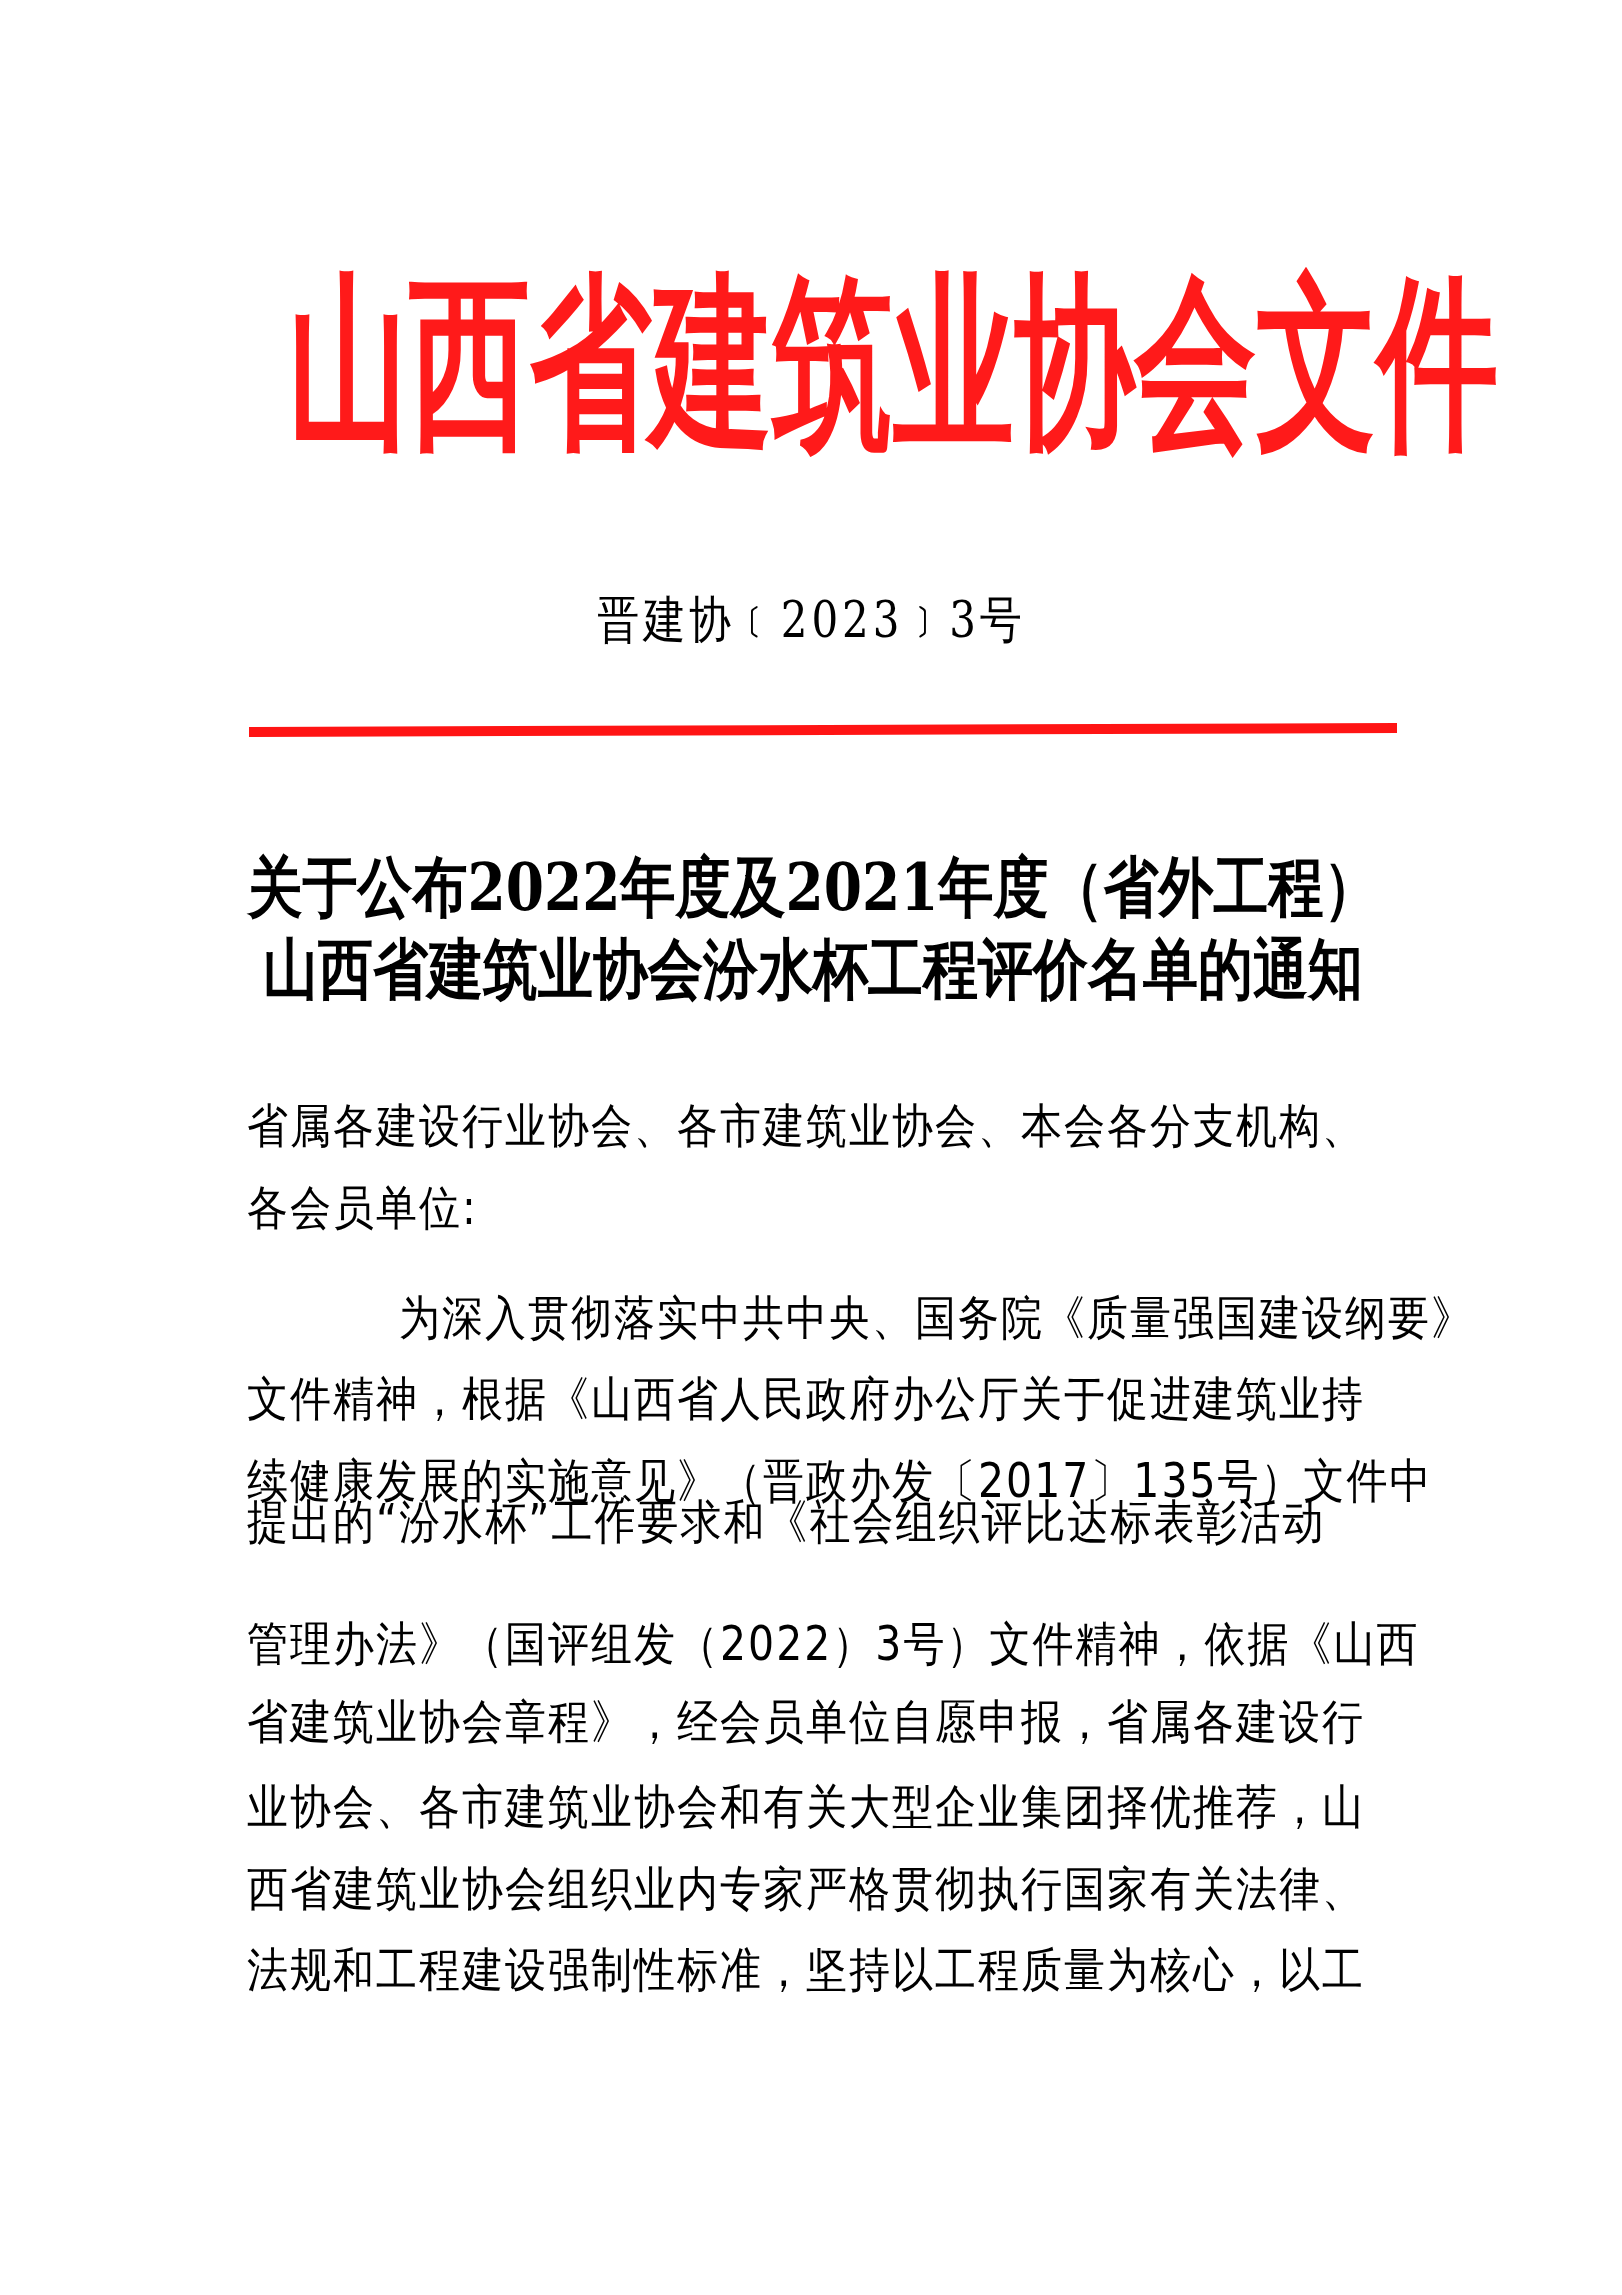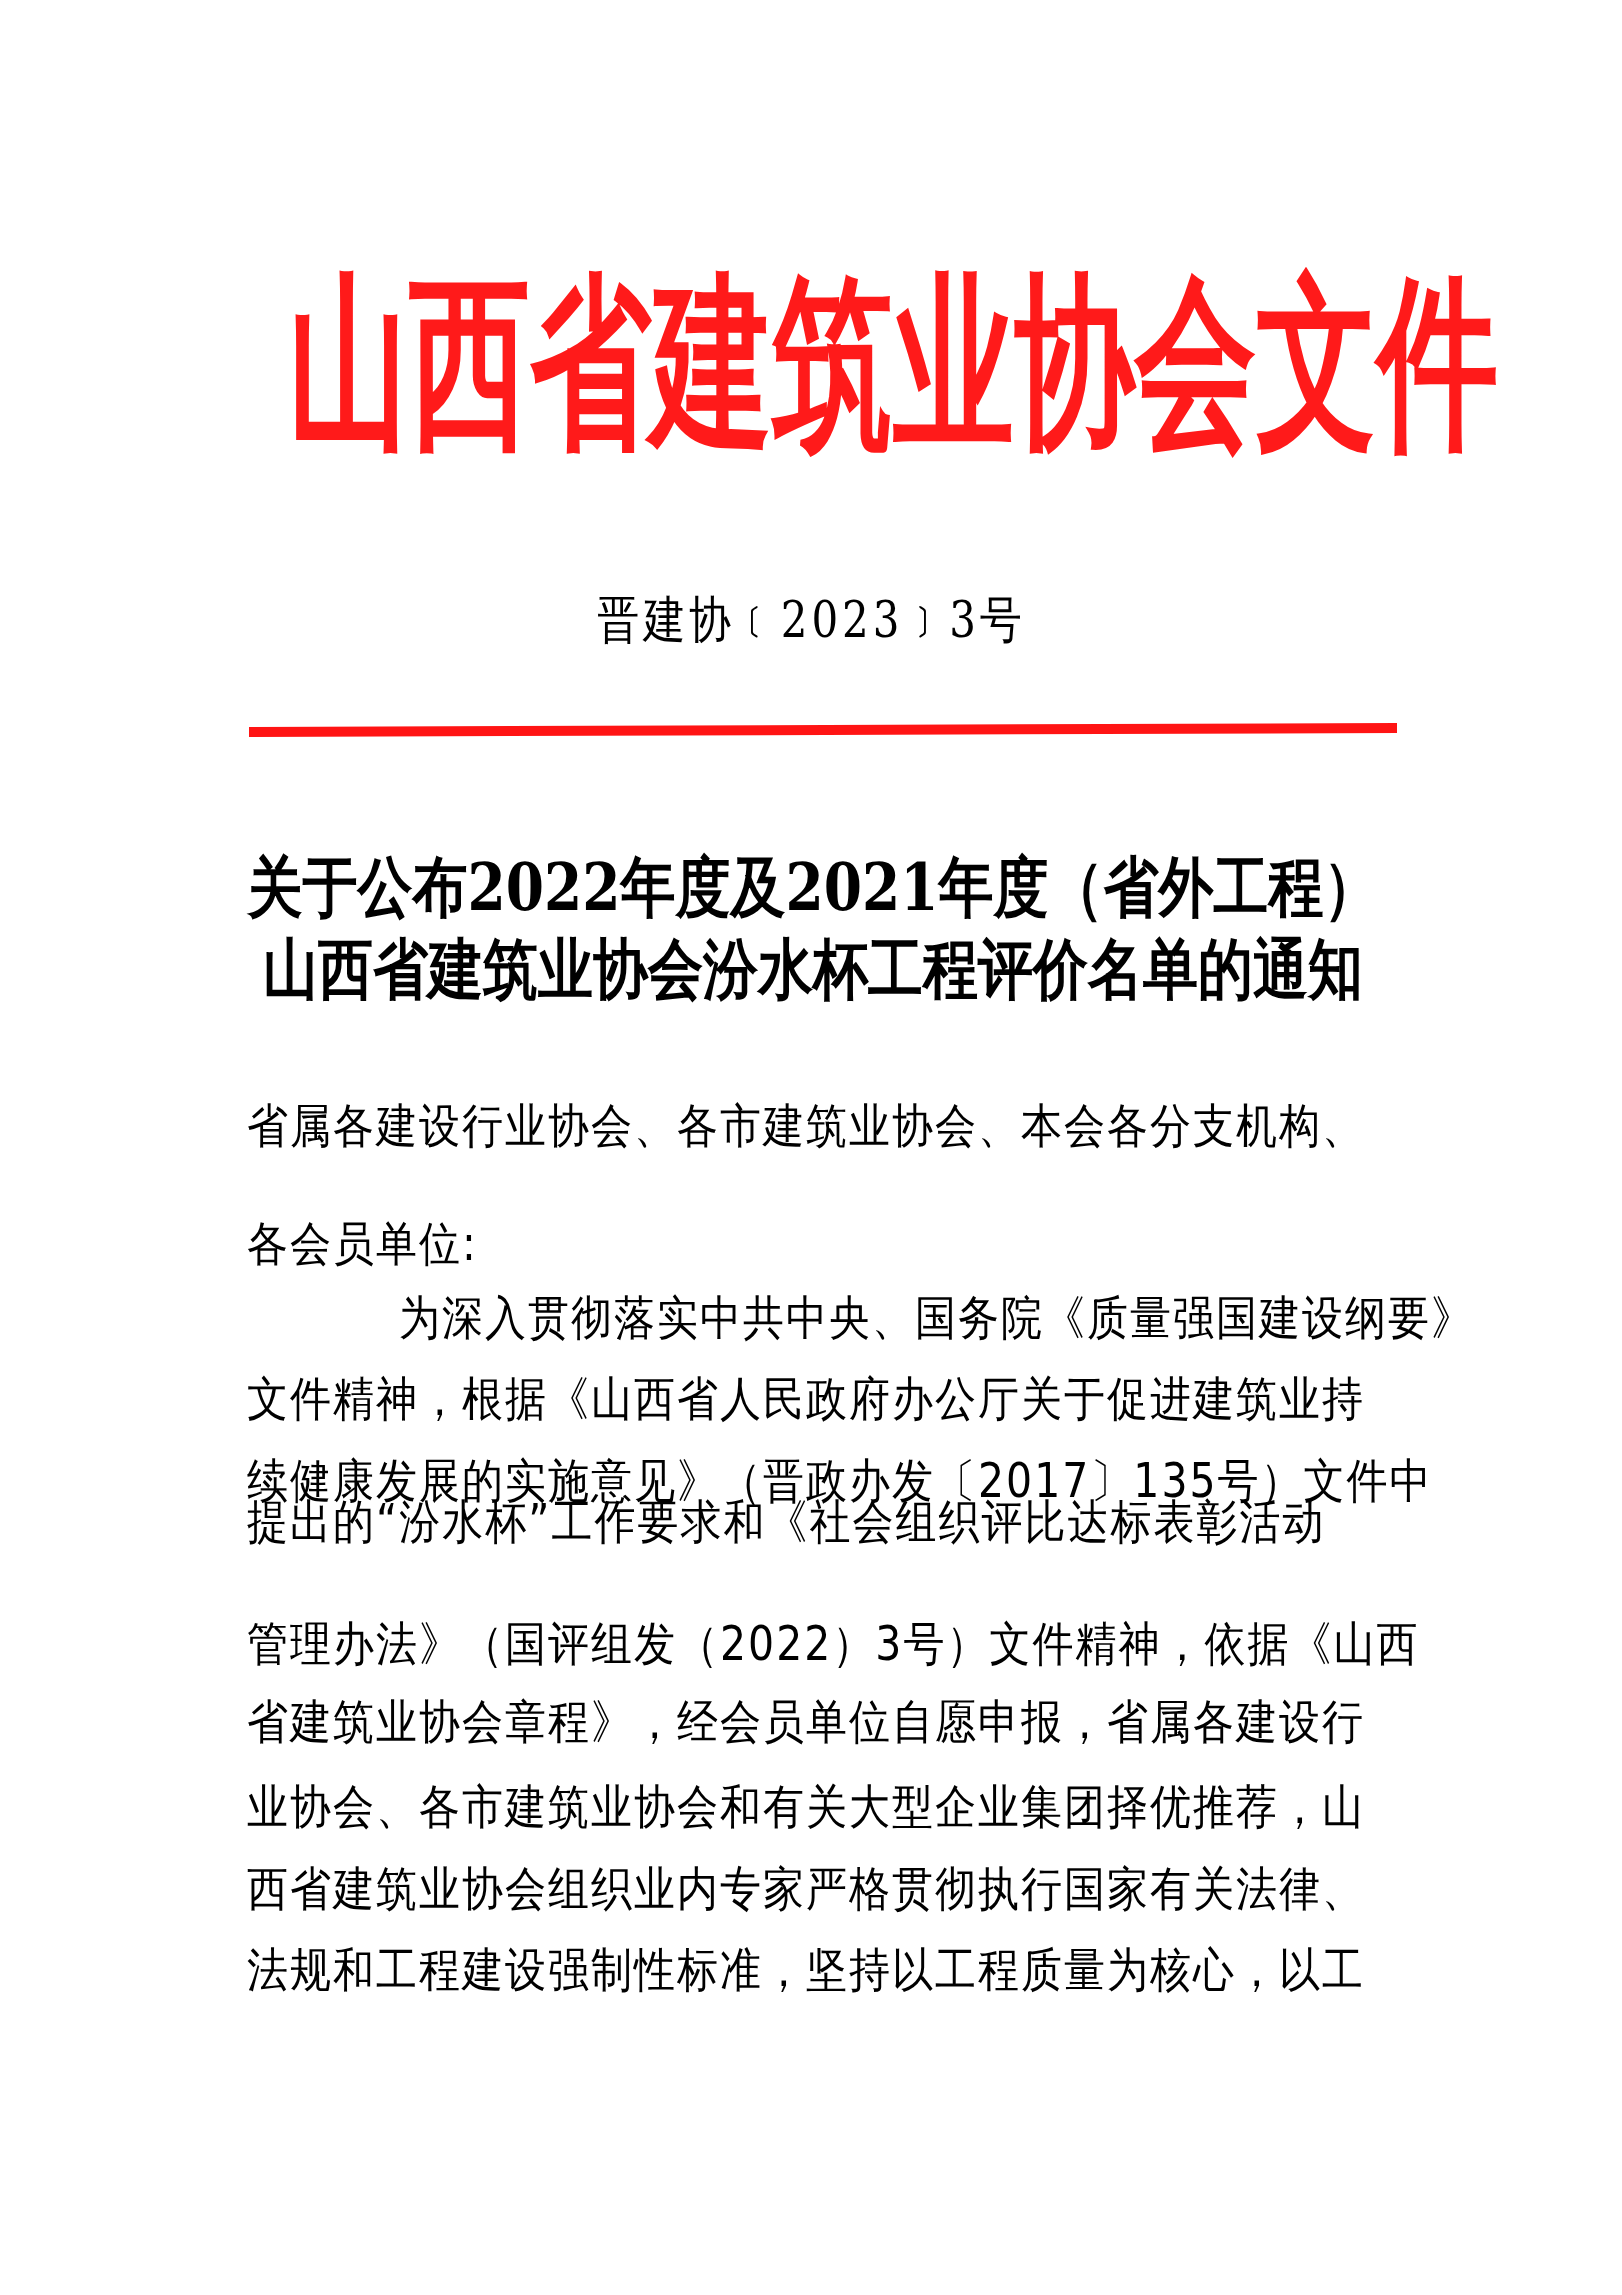--- a/index.html
+++ b/index.html
@@ -128,21 +128,21 @@
   <div class="title title-line-1">
     <span>关于公布2022年度及2021年度（省外工程）</span>
   </div>
   <div class="title title-line-2">
     <span>山西省建筑业协会汾水杯工程评价名单的通知</span>
   </div>
 
   <div class="body-text" style="top:1106px;">
     <span class="inner">省属各建设行业协会、各市建筑业协会、本会各分支机构、</span>
   </div>
-  <div class="body-text" style="top:1188px;margin-top:36px;">
+  <div class="body-text" style="top:1188px;">
     <span class="inner">各会员单位:</span>
   </div>
 
   <div class="body-text indent" style="top:1298px;">
     <span class="inner">为深入贯彻落实中共中央、国务院《质量强国建设纲要》</span>
   </div>
   <div class="body-text" style="top:1379px;">
     <span class="inner">文件精神，根据《山西省人民政府办公厅关于促进建筑业持</span>
   </div>
   <div class="body-text" style="top:1461px;">

